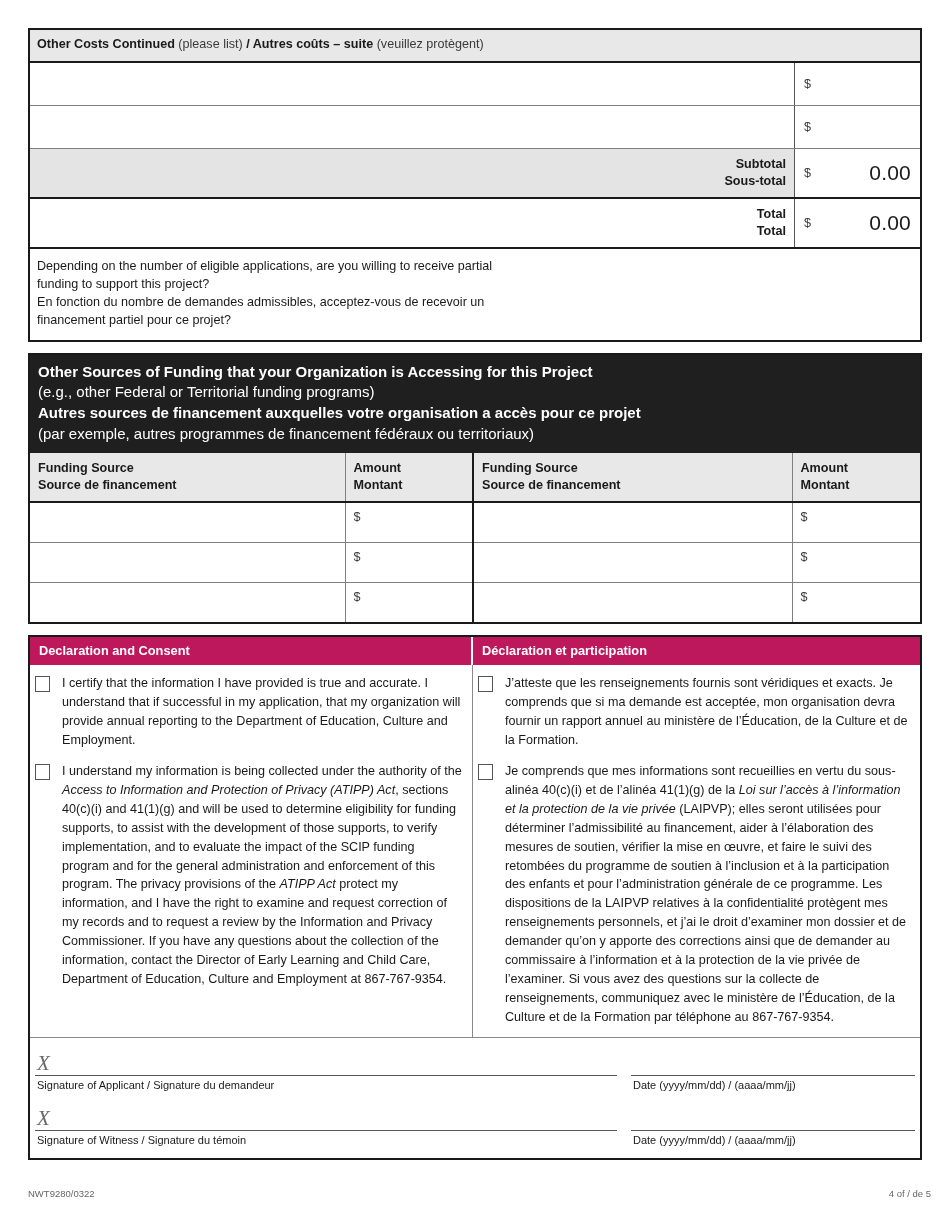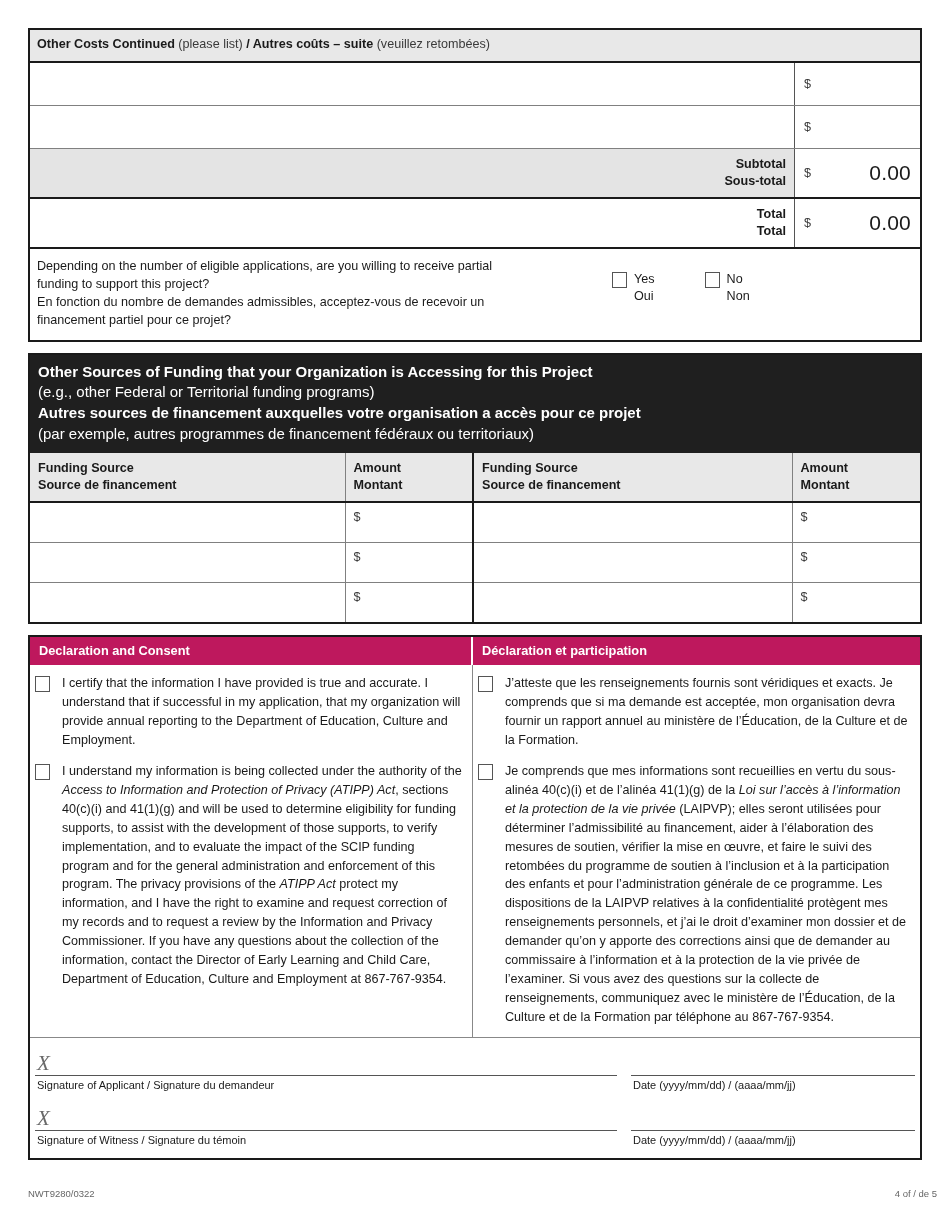--- a/index.html
+++ b/index.html
@@ -228,37 +228,37 @@
   .sigcaption {
     font-size: 11px;
     padding: 3px 2px 8px 2px;
     color: #1a1a1a;
   }
 
   
   .footer {
     position: absolute;
     left: 28px;
-    right: 13px;
+    right: 19px;
     top: 1188px;
     display: flex;
     justify-content: space-between;
     font-size: 9.5px;
     color: #666;
   }
 </style>
 </head>
 <body>
 
 <div class="page">
 
   <div class="block-outer">
 
     <div class="hdr-grey">
-      <b>Other Costs Continued</b><span class="lite"> </span><span class="lite">(please list)</span><b> / </b><b>Autres coûts – suite</b><span class="lite"> </span><span class="lite">(veuillez retombées)</span>
+      <b>Other Costs Continued</b><span class="lite"> </span><span class="lite">(please list)</span><b> / </b><b>Autres coûts – suite</b><span class="lite"> </span><span class="lite">(veuillez protègent)</span>
     </div>
 
     <div class="costrow r-tall">
       <div class="desc"></div>
       <div class="amt">
         <span class="dollar">$</span>
         <span class="val"></span>
       </div>
     </div>
 
@@ -295,36 +295,20 @@
         <span class="val">0.00</span>
       </div>
     </div>
 
     <div class="partialrow">
       <div class="q">
         <div>Depending on the number of eligible applications, are you willing to receive partial</div>
         <div>funding to support this project?</div>
         <div>En fonction du nombre de demandes admissibles, acceptez-vous de recevoir un</div>
         <div>financement partiel pour ce projet?</div>
-      </div>
-      <div class="opts">
-        <div class="optbox">
-          <div class="cbox"></div>
-          <div class="optlabels">
-            <div>Yes</div>
-            <div>Oui</div>
-          </div>
-        </div>
-        <div class="optbox">
-          <div class="cbox"></div>
-          <div class="optlabels">
-            <div>No</div>
-            <div>Non</div>
-          </div>
-        </div>
       </div>
     </div>
 
   </div>
 
   <div class="gap"></div>
 
   <div class="srcblock">
     <div class="blackhdr">
       <div class="b">Other Sources of Funding that your Organization is Accessing for this Project</div>

